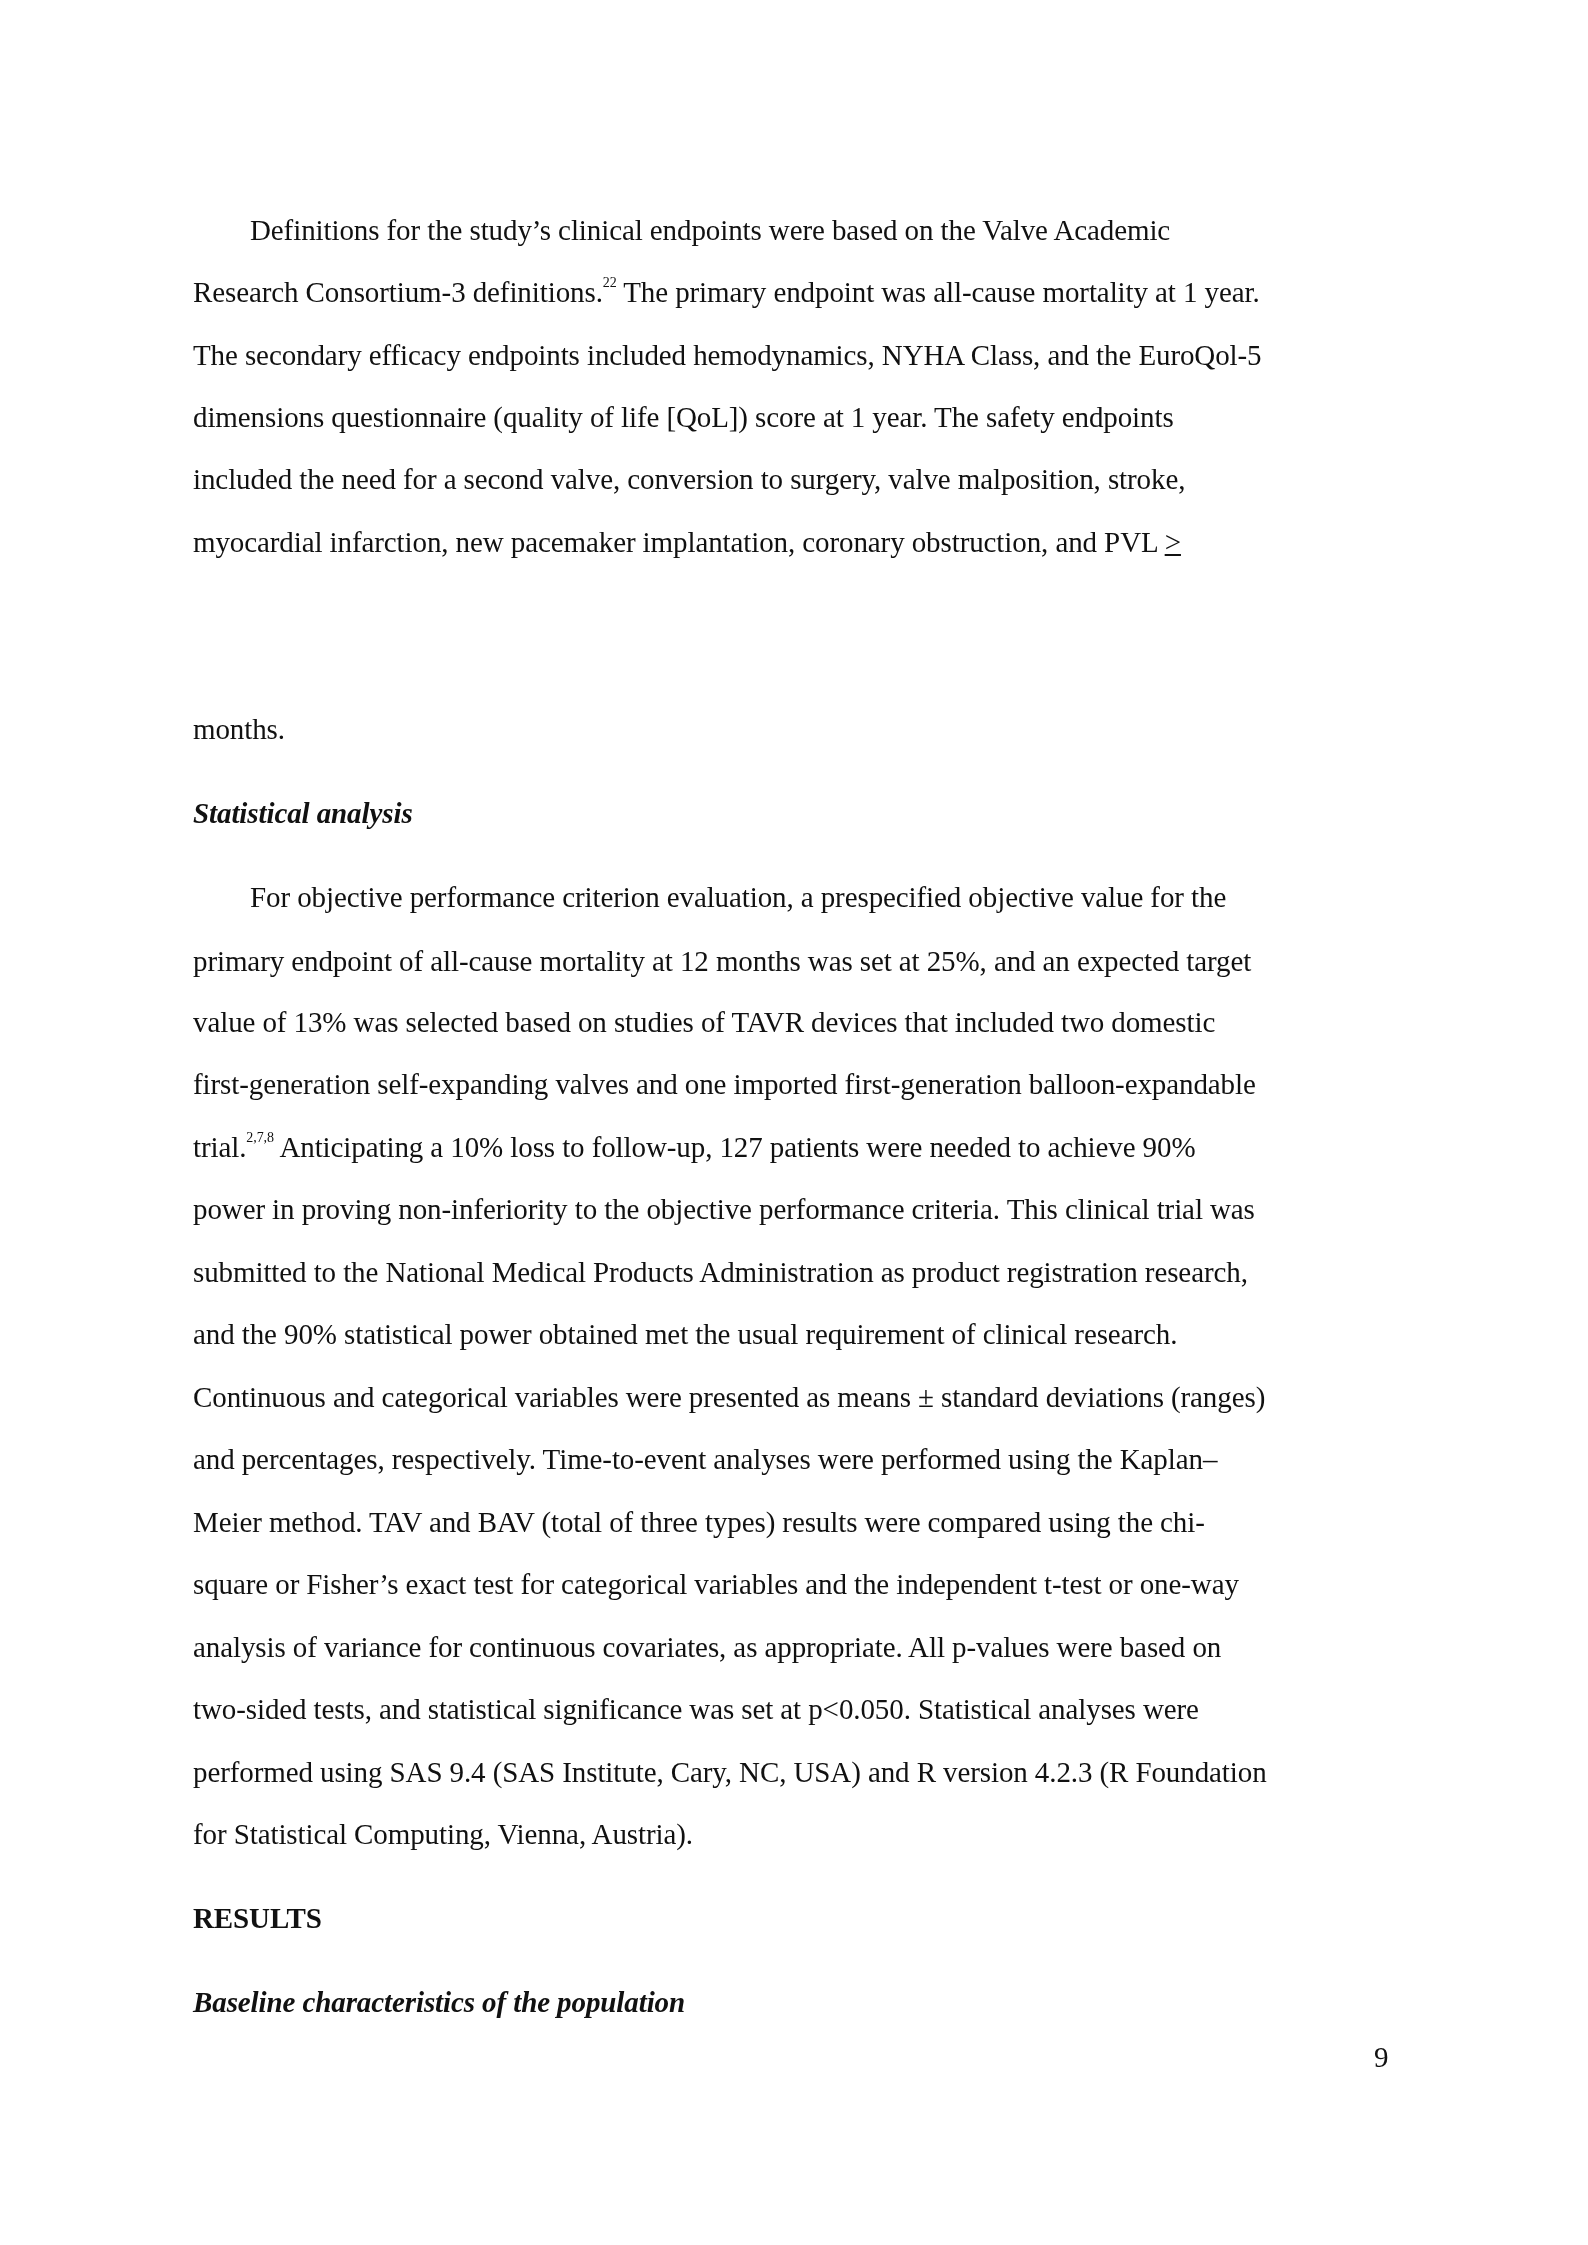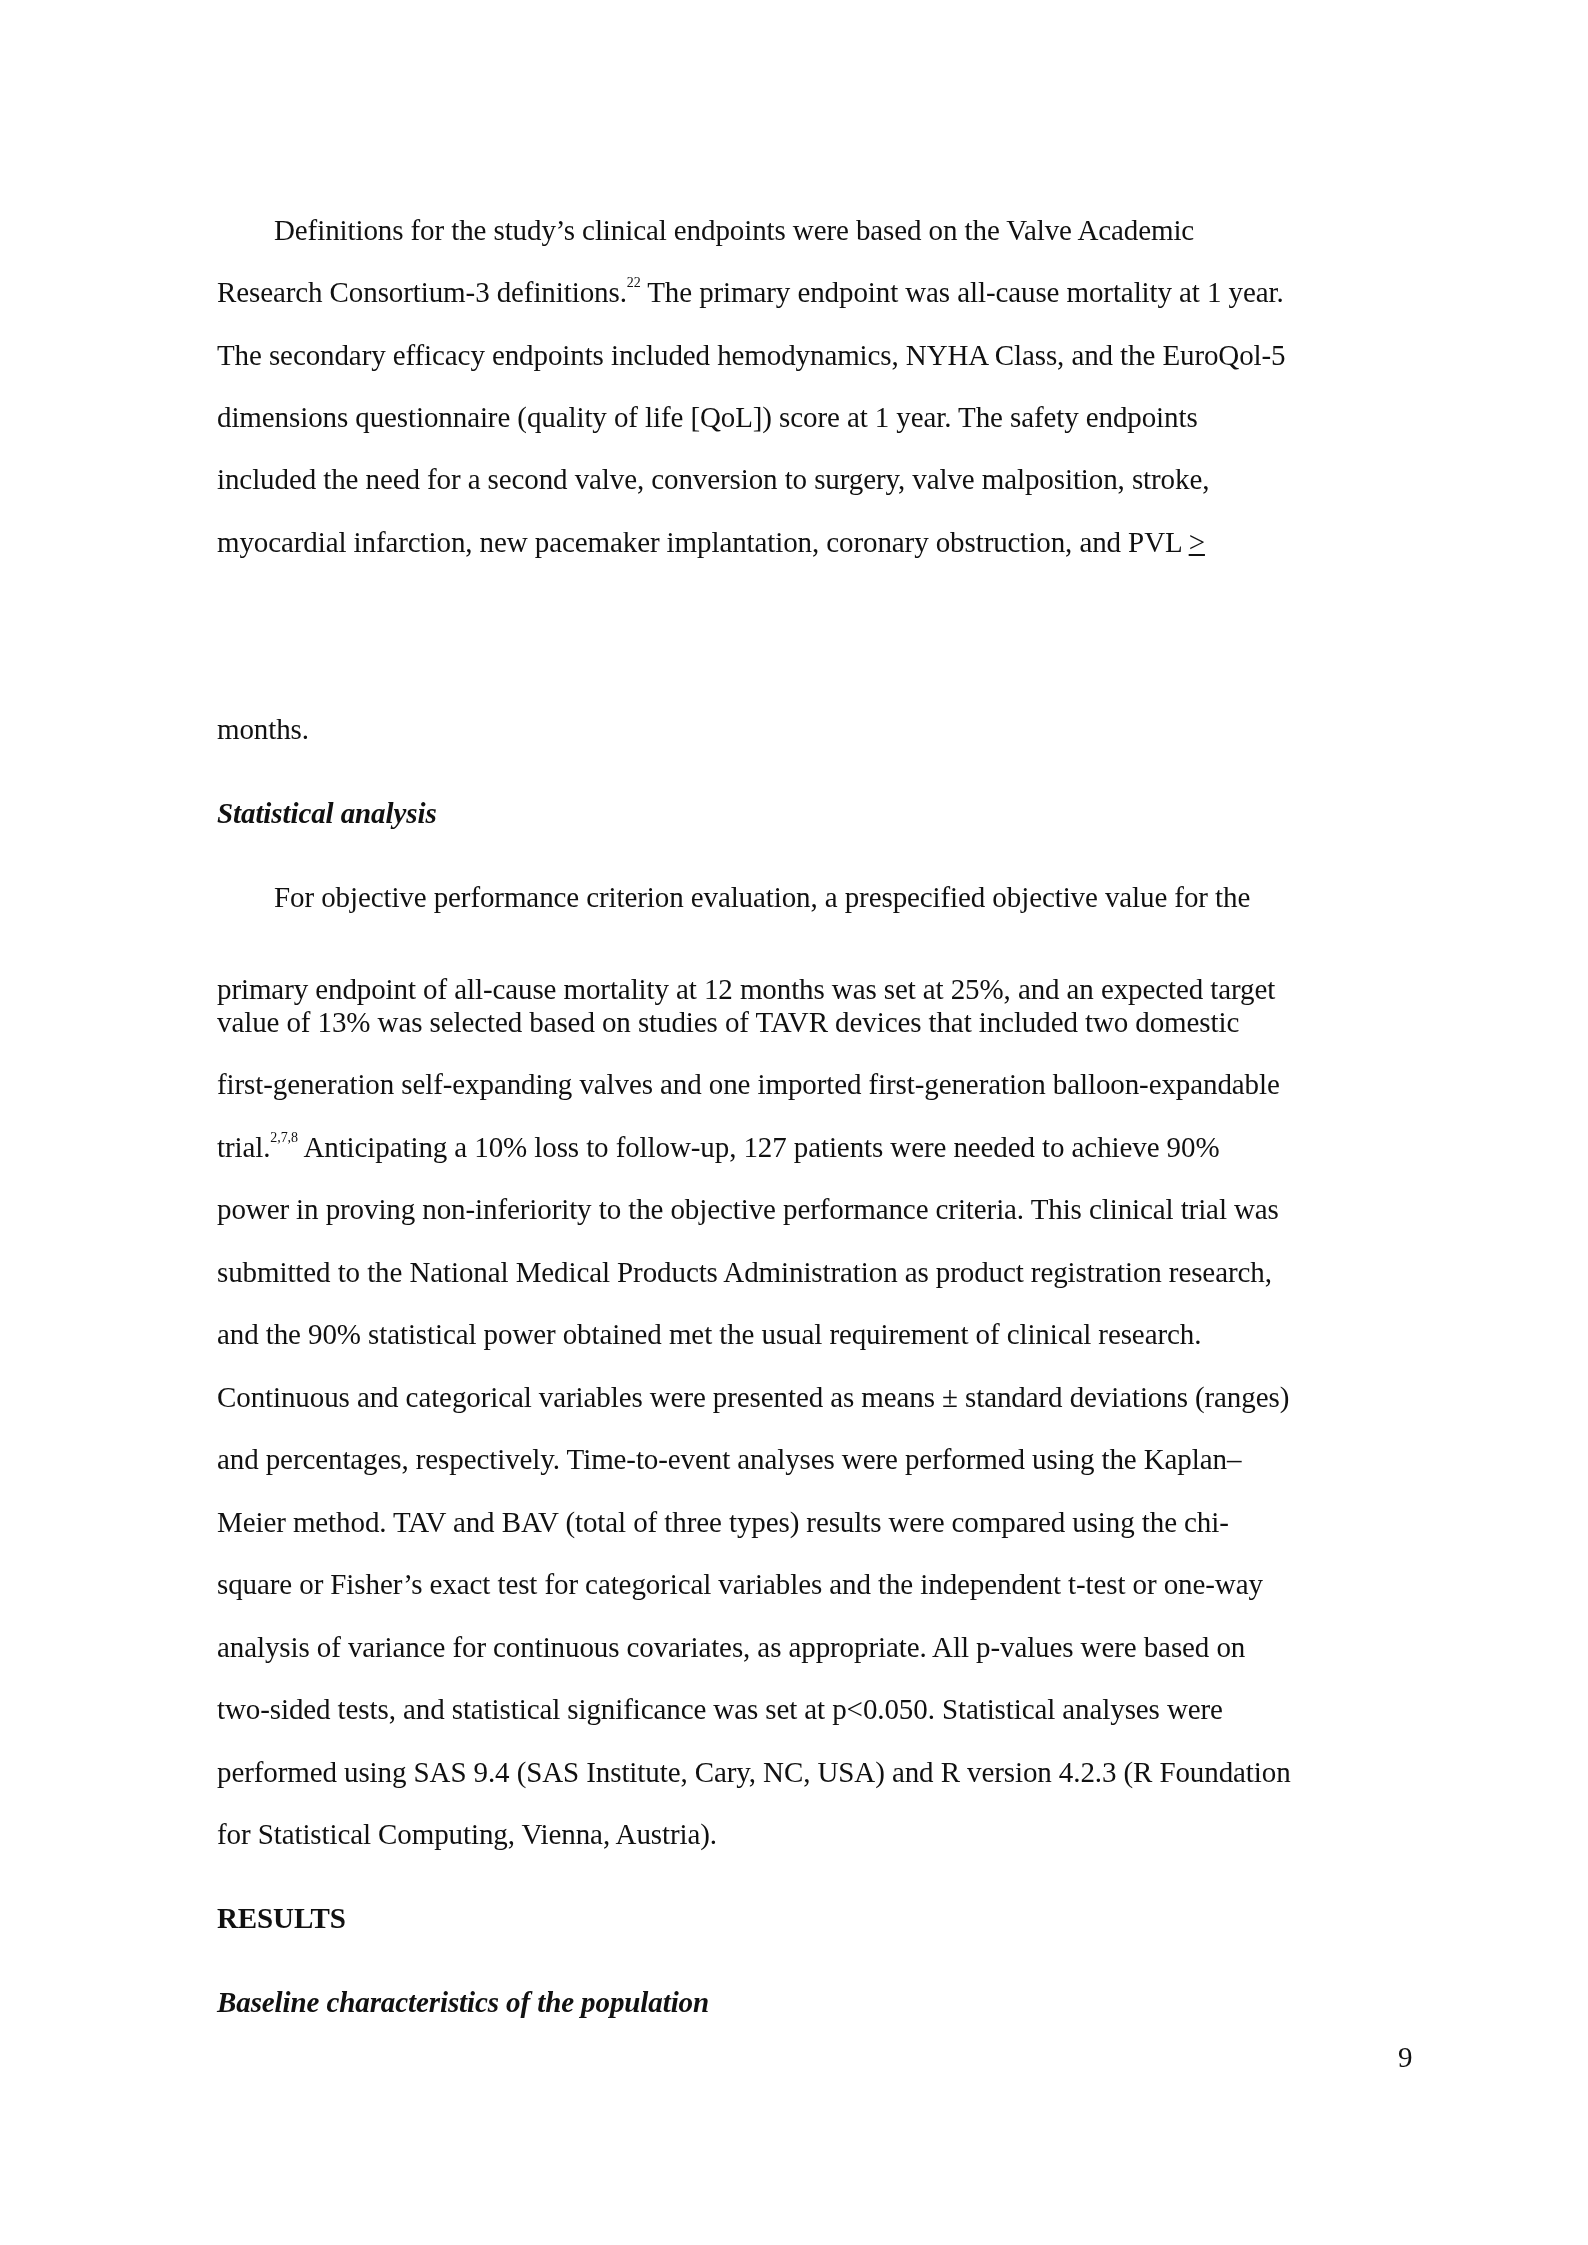--- a/index.html
+++ b/index.html
@@ -1,18 +1,18 @@
 <!DOCTYPE html>
 <html><head>
 <meta charset="utf-8">
 <style>
   html, body { margin: 0; padding: 0; background: #ffffff; }
   body { width: 1588px; height: 2245px; position: relative; overflow: hidden;
          font-family: "Liberation Serif", "DejaVu Serif", serif; color: #111111; }
-  .page { position: absolute; left: 0; top: 0; width: 1476px; height: 2245px; margin-left: 24px; }
+  .page { position: absolute; left: 0; top: 0; width: 1476px; height: 2245px; }
   .line { position: absolute; left: 193px; font-size: 29px; line-height: 34px; white-space: nowrap; letter-spacing: -0.1px; }
   .indent { left: 250px; }
   sup { font-size: 14px; line-height: 0; position: relative; top: -4px; vertical-align: super; }
   .heading-italic { font-weight: bold; font-style: italic; }
   .heading-bold { font-weight: bold; }
   .pagenum { position: absolute; left: 1374px; top: 2040px; font-size: 29px; line-height: 34px; }
   .ul { text-decoration: underline; }
 </style>
 </head>
 <body>
@@ -22,21 +22,21 @@
   <div class="line indent" style="top:213px">Definitions for the study’s clinical endpoints were based on the Valve Academic</div>
   <div class="line" style="top:275px"><span>Research Consortium-3 definitions.</span><sup>22</sup><span> The primary endpoint was all-cause mortality at 1 year.</span></div>
   <div class="line" style="top:338px">The secondary efficacy endpoints included hemodynamics, NYHA Class, and the EuroQol-5</div>
   <div class="line" style="top:400px">dimensions questionnaire (quality of life [QoL]) score at 1 year. The safety endpoints</div>
   <div class="line" style="top:462px">included the need for a second valve, conversion to surgery, valve malposition, stroke,</div>
   <div class="line" style="top:525px"><span>myocardial infarction, new pacemaker implantation, coronary obstruction, and PVL </span><span class="ul">&gt;</span></div>
   <div class="line" style="top:712px">months.</div>
 
   <div class="line heading-italic" style="top:796px">Statistical analysis</div>
   <div class="line indent" style="top:880px">For objective performance criterion evaluation, a prespecified objective value for the</div>
-  <div class="line" style="top:972px">primary endpoint of all-cause mortality at 12 months was set at 25%, and an expected target</div>
+  <div class="line" style="top:944px">primary endpoint of all-cause mortality at 12 months was set at 25%, and an expected target</div>
   <div class="line" style="top:1005px">value of 13% was selected based on studies of TAVR devices that included two domestic</div>
   <div class="line" style="top:1067px">first-generation self-expanding valves and one imported first-generation balloon-expandable</div>
   <div class="line" style="top:1130px"><span>trial.</span><sup>2,7,8</sup><span> Anticipating a 10% loss to follow-up, 127 patients were needed to achieve 90%</span></div>
   <div class="line" style="top:1192px">power in proving non-inferiority to the objective performance criteria. This clinical trial was</div>
   <div class="line" style="top:1255px">submitted to the National Medical Products Administration as product registration research,</div>
   <div class="line" style="top:1317px">and the 90% statistical power obtained met the usual requirement of clinical research.</div>
   <div class="line" style="top:1380px">Continuous and categorical variables were presented as means ± standard deviations (ranges)</div>
   <div class="line" style="top:1442px">and percentages, respectively. Time-to-event analyses were performed using the Kaplan–</div>
   <div class="line" style="top:1505px">Meier method. TAV and BAV (total of three types) results were compared using the chi-</div>
   <div class="line" style="top:1567px">square or Fisher’s exact test for categorical variables and the independent t-test or one-way</div>

